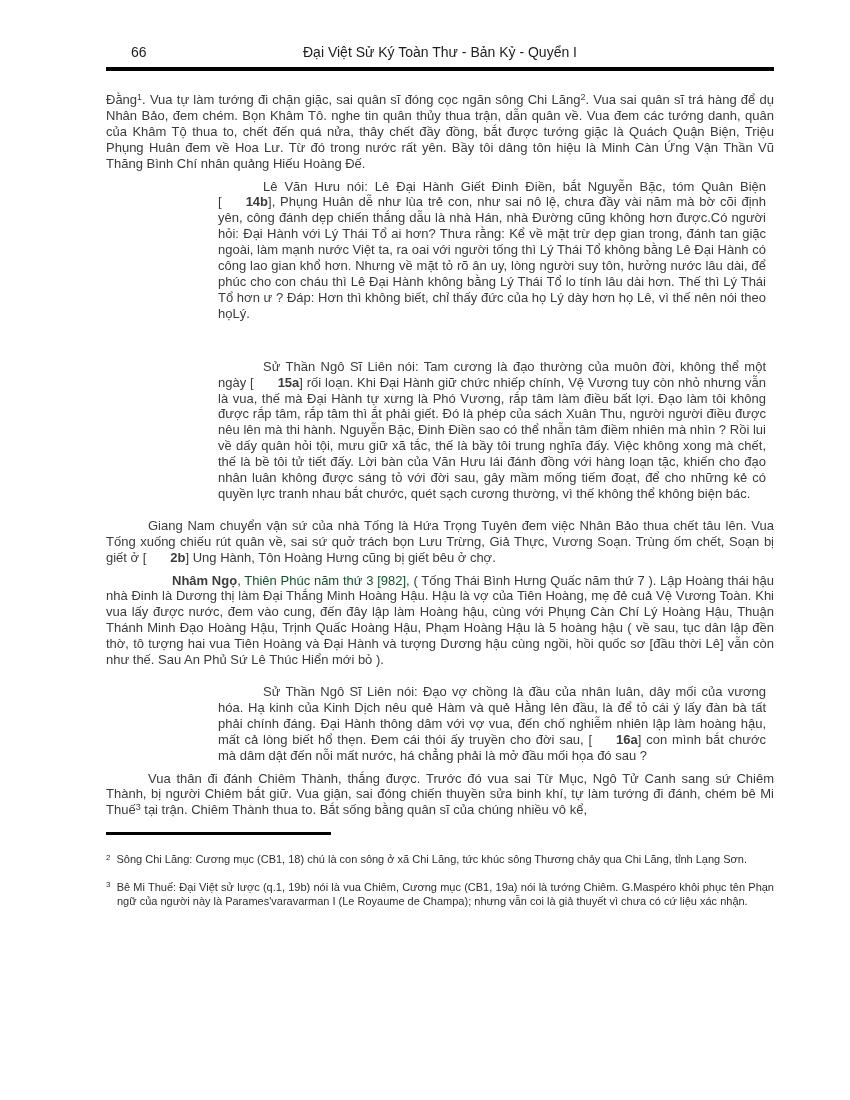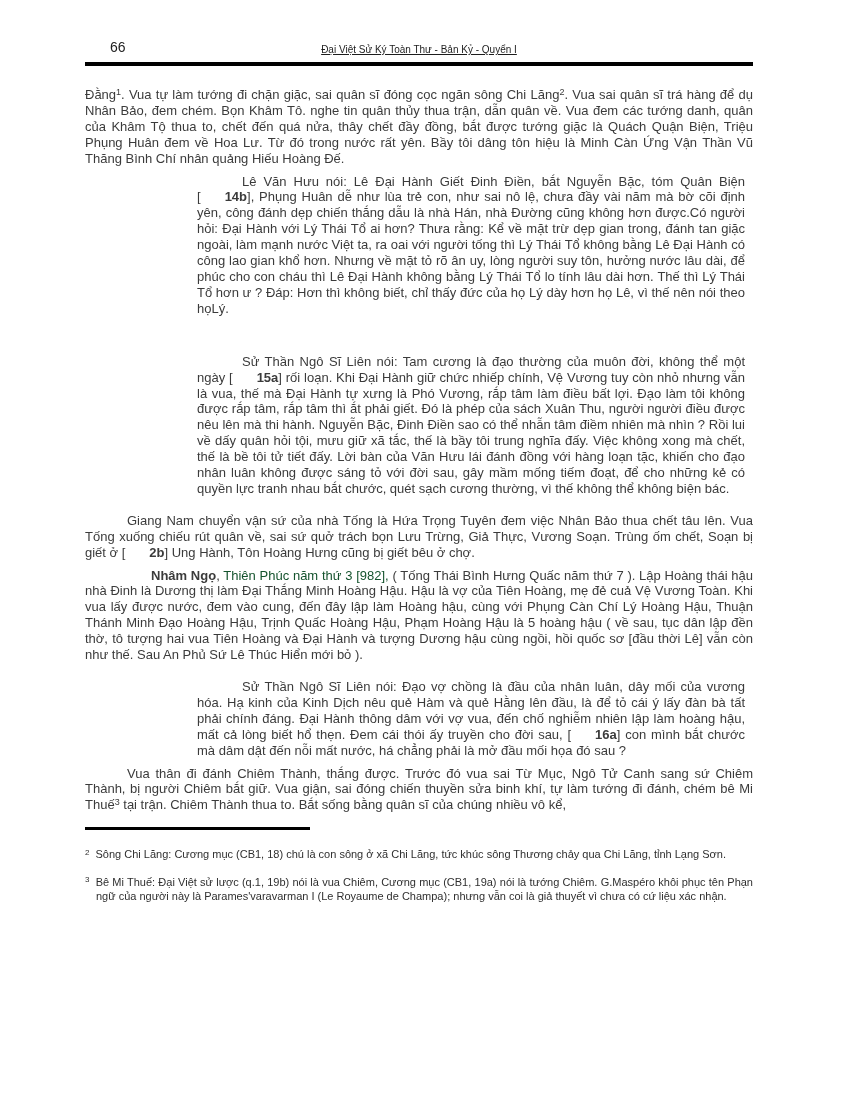--- a/index.html
+++ b/index.html
@@ -7,20 +7,21 @@
     width: 850px; height: 1100px;
     background: #ffffff;
     font-family: "Liberation Sans", "DejaVu Sans", sans-serif;
     color: #3b3b3b;
     -webkit-font-smoothing: antialiased;
   }
   .page {
     position: relative;
     width: 754px; height: 1100px;
     overflow: hidden;
+    margin-left: 21px;
   }
   .inner {
     margin-left: 85px;
     width: 668px;
   }
   
   .header {
     position: relative;
     padding-top: 44px;
     padding-bottom: 7px;
@@ -29,22 +30,21 @@
     color: #1d1d1d;
   }
   .pagenum {
     position: absolute;
     left: 25px; bottom: 7px;
     font-size: 14px;
   }
   .doctitle {
     display: block;
     text-align: center;
-    font-size: 10px;
-    text-decoration: underline;
+    font-size: 14px;
   }
   
   .content {
     padding-top: 21px;
     font-size: 13px;
     line-height: 15.9px;
     text-align: justify;
   }
   p { margin: 0; }
   p.body { }

